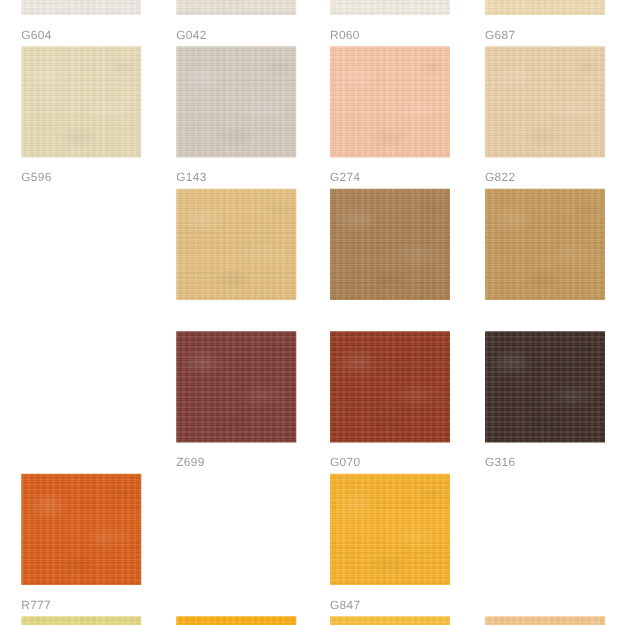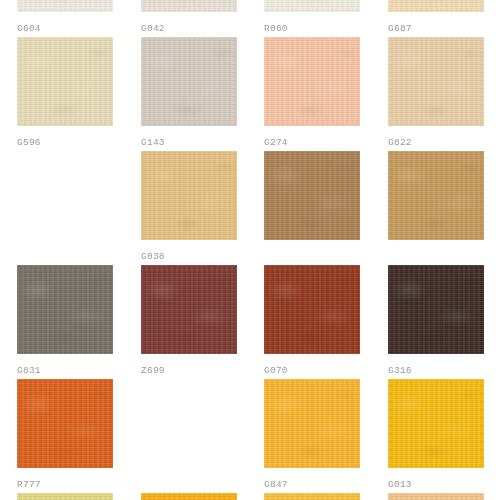--- a/index.html
+++ b/index.html
@@ -93,21 +93,21 @@
       radial-gradient(ellipse 18px 10px at 86% 18%, rgba(0,0,0,0.035), rgba(0,0,0,0) 72%);
     pointer-events: none;
   }
 
   .swatch-label {
     margin-top: 11px;
     font-size: 9.5px;
     line-height: 12px;
     color: #9a9a9a;
     letter-spacing: 0.25px;
-    font-family: Liberation Mono, monospace;
+    font-family: Liberation Sans, sans-serif;
     white-space: nowrap;
   }
 </style>
 </head>
 <body style="background: rgb(255, 255, 255);">
 
 <div id="swatch-catalog">
   <div class="grid" id="grid">
       <div class="swatch-row">
         <div class="swatch-cell c0">
@@ -168,43 +168,35 @@
           </div>
           <div class="swatch-label">G822</div>
         </div>
       </div>
       <div class="swatch-row">
         <div class="swatch-cell c1">
           <div class="swatch-chip" style="background: rgb(229, 193, 131);">
             <div class="tex"></div>
             <div class="mottle"></div>
           </div>
-          <div class="swatch-label">G038</div>
         </div>
         <div class="swatch-cell c2">
           <div class="swatch-chip" style="background: rgb(171, 130, 84);">
             <div class="tex"></div>
             <div class="mottle"></div>
           </div>
         </div>
         <div class="swatch-cell c3">
           <div class="swatch-chip" style="background: rgb(197, 154, 93);">
             <div class="tex"></div>
             <div class="mottle"></div>
           </div>
         </div>
       </div>
       <div class="swatch-row">
-        <div class="swatch-cell c0">
-          <div class="swatch-chip" style="background: rgb(118, 112, 101);">
-            <div class="tex"></div>
-            <div class="mottle"></div>
-          </div>
-          <div class="swatch-label">G831</div>
-        </div>
         <div class="swatch-cell c1">
           <div class="swatch-chip" style="background: rgb(124, 58, 51);">
             <div class="tex"></div>
             <div class="mottle"></div>
           </div>
           <div class="swatch-label">Z699</div>
         </div>
         <div class="swatch-cell c2">
           <div class="swatch-chip" style="background: rgb(147, 56, 31);">
             <div class="tex"></div>
@@ -227,27 +219,20 @@
             <div class="mottle"></div>
           </div>
           <div class="swatch-label">R777</div>
         </div>
         <div class="swatch-cell c2">
           <div class="swatch-chip" style="background: rgb(249, 180, 46);">
             <div class="tex"></div>
             <div class="mottle"></div>
           </div>
           <div class="swatch-label">G847</div>
-        </div>
-        <div class="swatch-cell c3">
-          <div class="swatch-chip" style="background: rgb(245, 187, 18);">
-            <div class="tex"></div>
-            <div class="mottle"></div>
-          </div>
-          <div class="swatch-label">G013</div>
         </div>
       </div>
       <div class="swatch-row">
         <div class="swatch-cell c0">
           <div class="swatch-chip" style="background: rgb(226, 216, 132);">
             <div class="tex"></div>
             <div class="mottle"></div>
           </div>
           <div class="swatch-label"></div>
         </div>

